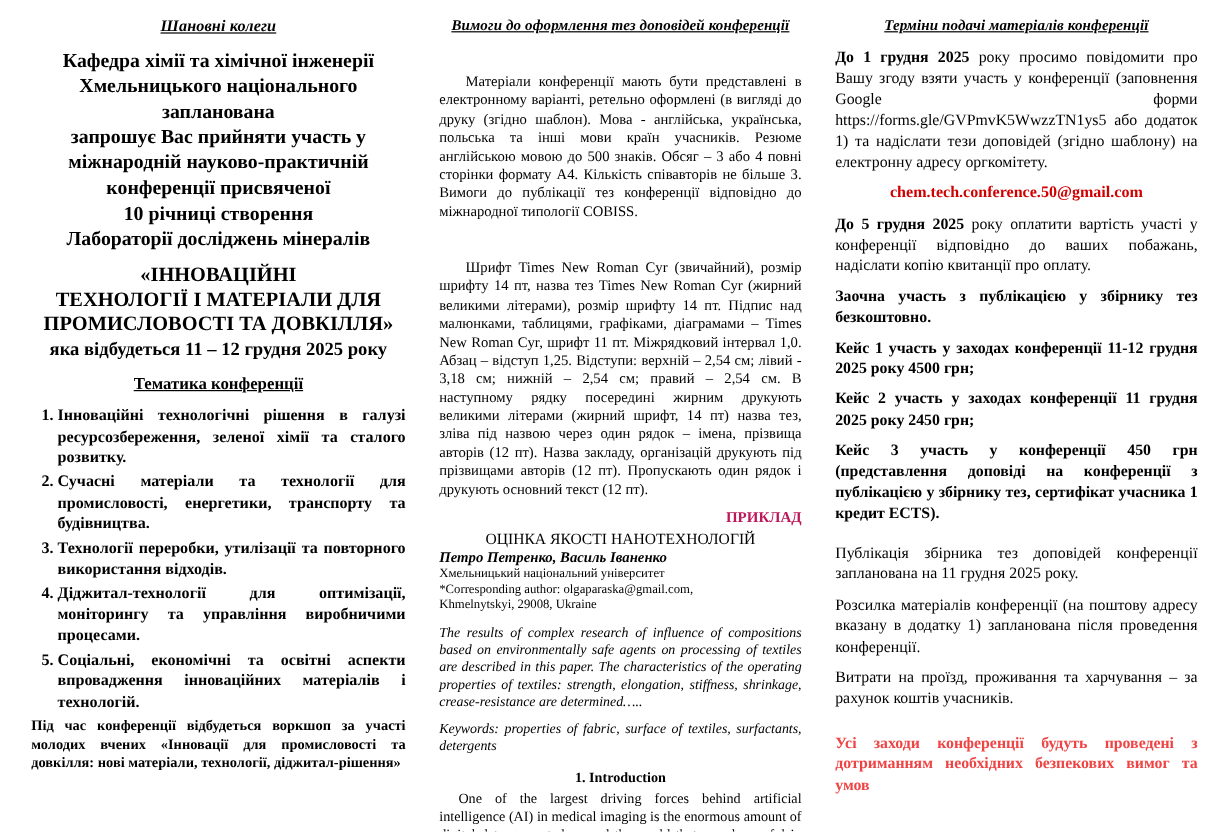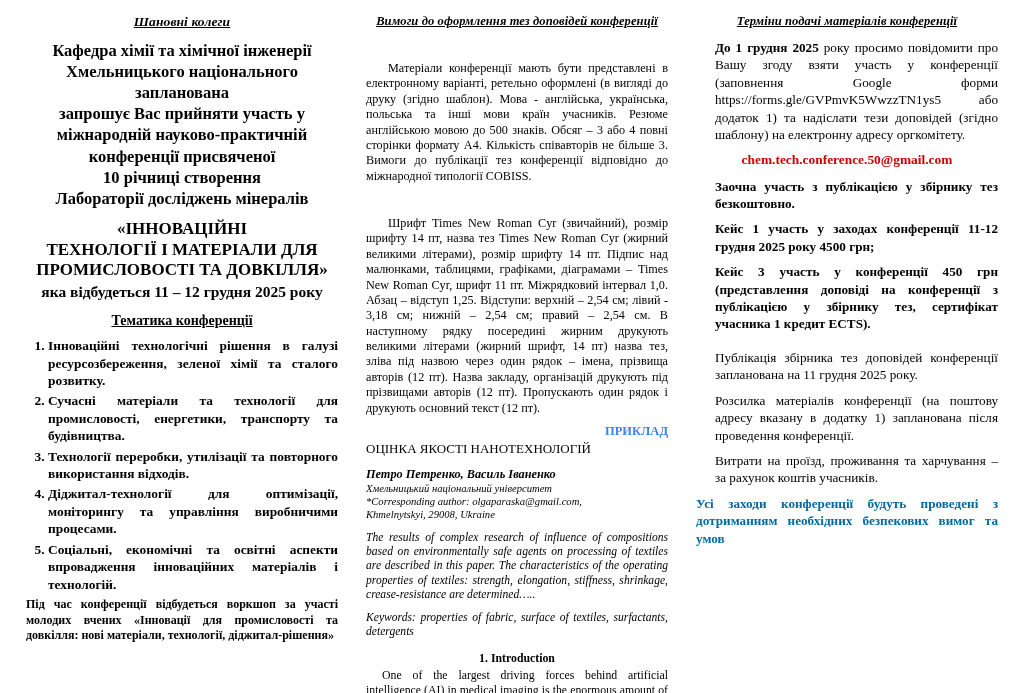--- a/index.html
+++ b/index.html
@@ -81,39 +81,37 @@
   .para {
     text-align: justify;
     font-size: 12.2px;
     line-height: 1.26;
     text-indent: 22px;
     margin-bottom: 8px;
     margin-top: 32px;
   }
   .example-label {
     text-align: right;
-    color: #3b82f6;
+    color: #be185d;
     font-weight: bold;
     font-size: 12.5px;
     margin-top: 4px;
     margin-bottom: 2px;
   }
   .sample-title {
-    text-align: left;
+    text-align: center;
     font-size: 13px;
-    margin-bottom: 10px;
   }
   .sample-authors {
     font-weight: bold;
     font-style: italic;
     font-size: 12.3px;
     margin-bottom: 1px;
   }
   .sample-affil {
-    font-style: italic;
     font-size: 10.6px;
     line-height: 1.22;
   }
   .sample-abstract {
     font-style: italic;
     font-size: 11.6px;
     line-height: 1.24;
     text-align: justify;
     margin-top: 9px;
   }
@@ -137,38 +135,37 @@
     line-height: 1.24;
     text-indent: 16px;
   }
 
   
   .r-para {
     text-align: justify;
     font-size: 13.2px;
     line-height: 1.32;
     margin-bottom: 8px;
-    margin-left: 19px;
   }
   .r-para.bold { font-weight: bold; }
   .b { font-weight: bold; }
   .email {
     text-align: center;
     font-weight: bold;
     color: #d00000;
     font-size: 13.4px;
     margin: 6px 0 10px 0;
   }
   .r-note {
     text-align: justify;
     font-size: 13.2px;
     line-height: 1.32;
     font-weight: bold;
-    color: #0369a1;
-    margin-top: 8px;
+    color: #ef4444;
+    margin-top: 20px;
   }
   .spacer8 { height: 8px; }
 </style>
 </head>
 <body>
 
 <div class="page">
 
   <div class="col left">
     <div class="col-head">Шановні колеги</div>
@@ -228,32 +225,40 @@
 
   <div class="col right">
     <div class="col-head small">Терміни подачі матеріалів конференції</div>
 
     <div class="r-para">
       <span class="b">До 1 грудня 2025</span><span> року просимо повідомити про Вашу згоду взяти участь у конференції (заповнення Google форми https://forms.gle/GVPmvK5WwzzTN1ys5 або додаток 1) та надіслати тези доповідей (згідно шаблону) на електронну адресу оргкомітету.</span>
     </div>
 
     <div class="email">chem.tech.conference.50@gmail.com</div>
 
+    <div class="r-para">
+      <span class="b">До 5 грудня 2025</span><span> року оплатити вартість участі у конференції відповідно до ваших побажань, надіслати копію квитанції про оплату.</span>
+    </div>
 
     <div class="r-para bold">
       <span>Заочна участь</span><span> з публікацією у збірнику тез безкоштовно.</span>
     </div>
 
 
     <div class="r-para bold">
       <span>Кейс 1</span>
       <span>участь у заходах конференції 11-12 грудня 2025 року</span>
       <span>4500 грн;</span>
     </div>
     <div class="r-para bold">
+      <span>Кейс 2</span>
+      <span>участь у заходах конференції 11 грудня 2025 року</span>
+      <span>2450 грн;</span>
+    </div>
+    <div class="r-para bold">
       <span>Кейс 3</span>
       <span>участь у конференції</span>
       <span>450 грн</span><span> (представлення доповіді на конференції з публікацією у збірнику тез, сертифікат учасника 1 кредит ECTS).</span>
     </div>
 
     <div class="spacer8"></div>
 
     <div class="r-para">Публікація збірника тез доповідей конференції запланована на 11 грудня 2025 року.</div>
     <div class="r-para">Розсилка матеріалів конференції (на поштову адресу вказану в додатку 1) запланована після проведення конференції.</div>
     <div class="r-para">Витрати на проїзд, проживання та харчування – за рахунок коштів учасників.</div>

